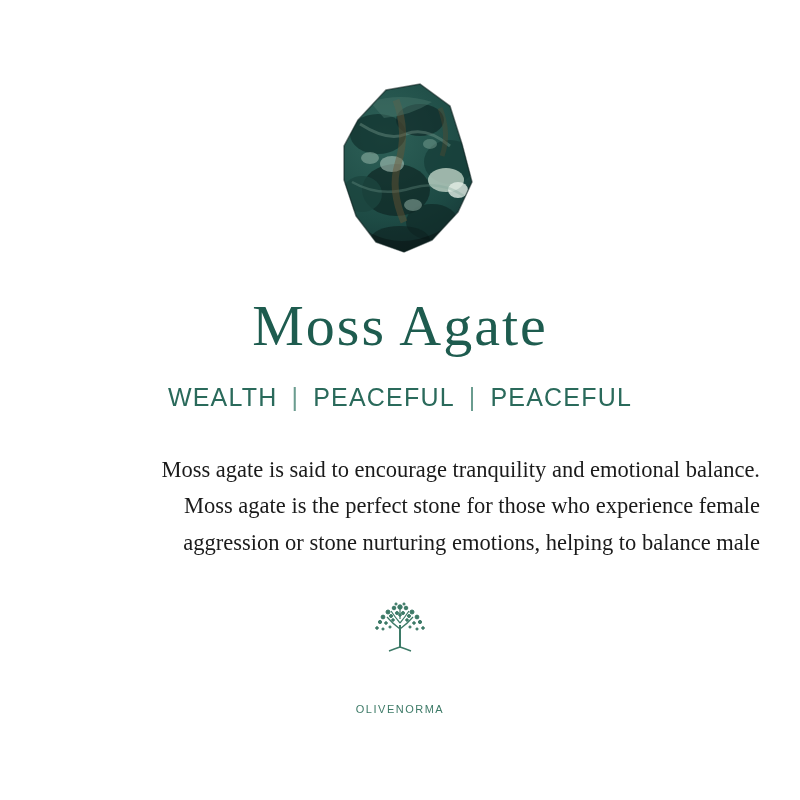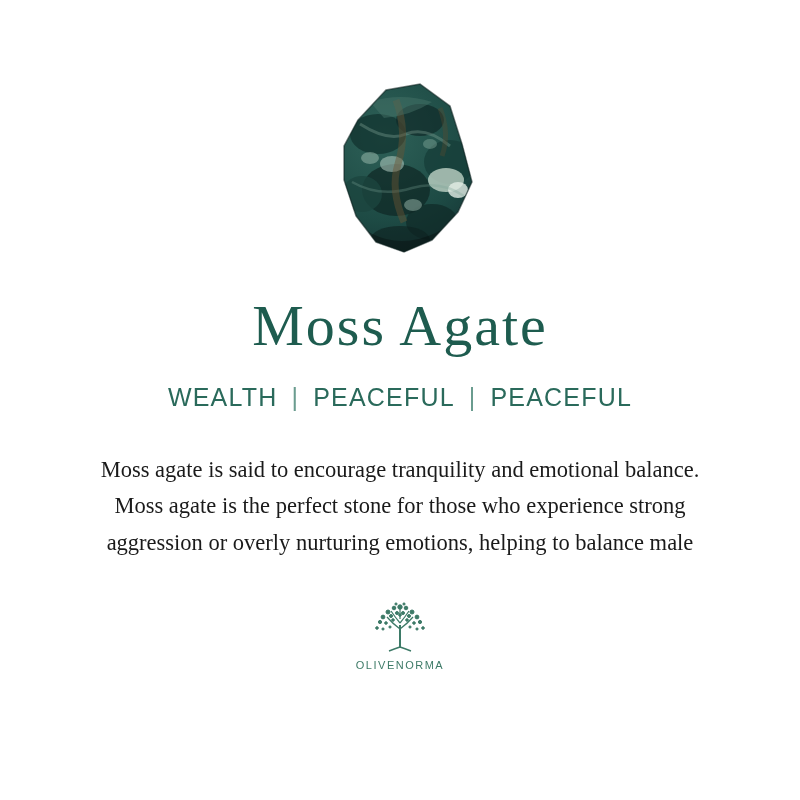--- a/index.html
+++ b/index.html
@@ -73,28 +73,30 @@
     margin-top: 40px;
     width: 720px;
     text-align: center;
     font-family: "Liberation Serif", serif;
     font-size: 22.5px;
     line-height: 1.62;
     color: #1a1a1a;
   }
   .description .line {
     display: block;
+    text-align: right;
   }
 
   
   .brand {
     margin-top: 34px;
     display: flex;
     flex-direction: column;
     align-items: center;
+    gap: 44px;
   }
   .brand-name {
     margin-top: 2px;
     font-family: "Liberation Sans", sans-serif;
     font-size: 11px;
     letter-spacing: 1.5px;
     color: #3d7a67;
   }
 </style>
 </head>
@@ -152,22 +154,22 @@
   <div class="keywords">
     <span class="kw">WEALTH</span>
     <span class="sep">|</span>
     <span class="kw">PEACEFUL</span>
     <span class="sep">|</span>
     <span class="kw">PEACEFUL</span>
   </div>
 
   <div class="description">
     <span class="line">Moss agate is said to encourage tranquility and emotional balance.</span>
-    <span class="line">Moss agate is the perfect stone for those who experience strong</span>
-    <span class="line">aggression or overly nurturing emotions, helping to balance male</span>
+    <span class="line">Moss agate is the perfect stone for those who experience female</span>
+    <span class="line">aggression or stone nurturing emotions, helping to balance male</span>
   </div>
 
   <div class="brand">
     <svg width="70" height="62" viewBox="0 0 70 62" aria-hidden="true">
       <g stroke="#3d7a67" fill="#3d7a67">
 
         <path d="M35,52 L35,30" stroke-width="2" fill="none"></path>
         <path d="M35,52 Q29,54 24,56 M35,52 Q41,54 46,56" stroke-width="1.4" fill="none"></path>
 
         <path d="M35,34 Q27,28 22,22 M35,34 Q43,28 48,22 M35,28 Q30,22 26,16 M35,28 Q40,22 44,16 M35,24 L35,14" stroke-width="1.2" fill="none"></path>

